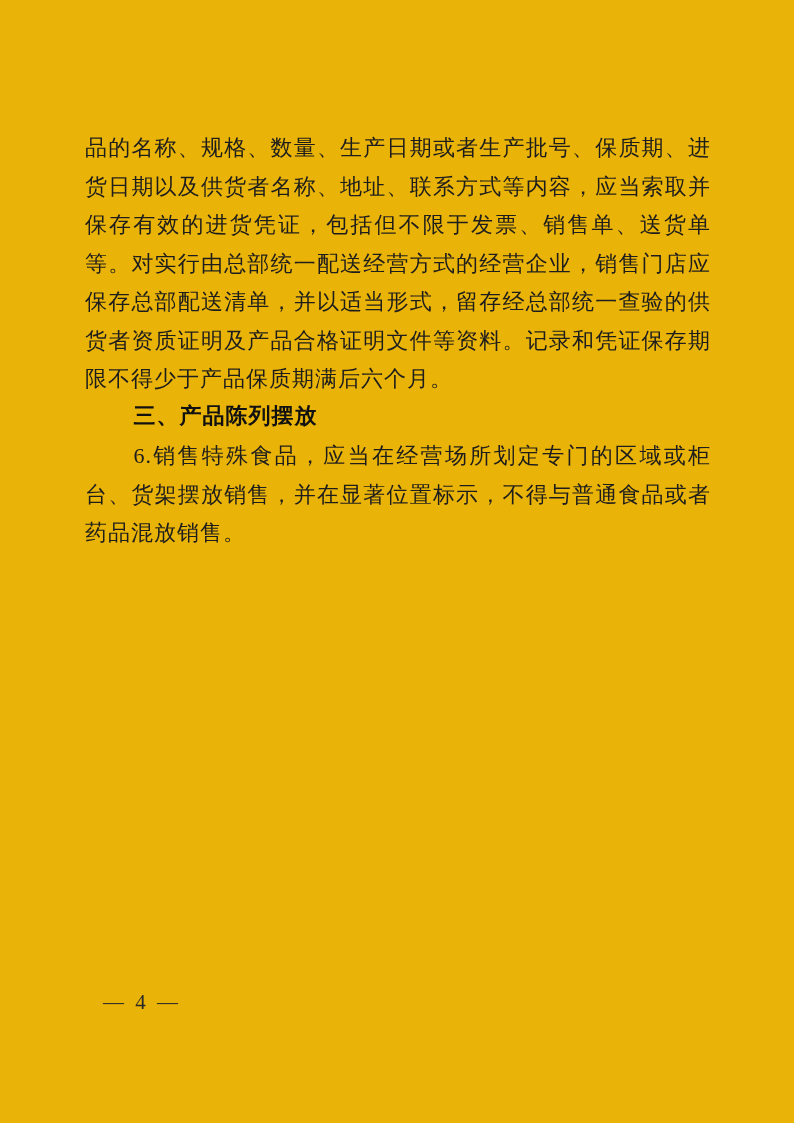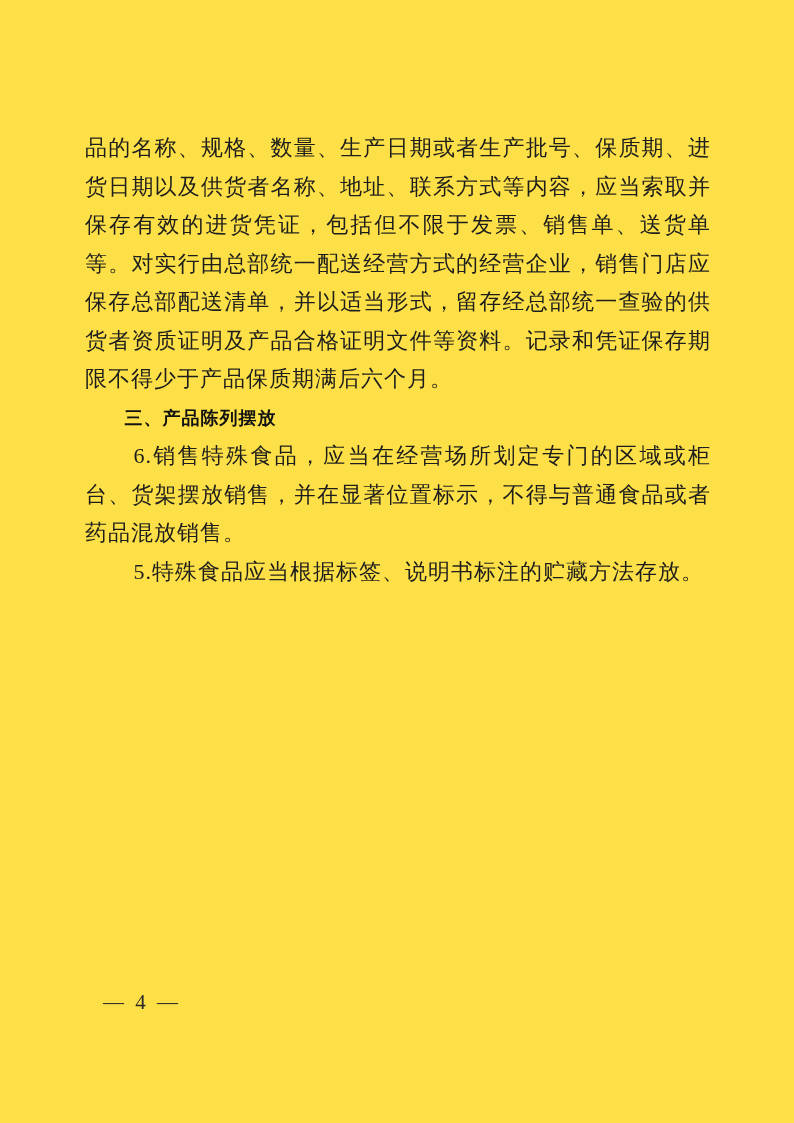--- a/index.html
+++ b/index.html
@@ -1,21 +1,21 @@
 <!DOCTYPE html>
 <html><head>
 <meta charset="utf-8">
 <style>
   * { margin: 0; padding: 0; box-sizing: border-box; }
   html, body { background: #ffffff; }
   .page {
     position: relative;
     width: 794px;
     height: 1123px;
-    background: #fde047;
+    background: #eab308;
     overflow: hidden;
     color: #1d1d1d;
   }
   .content {
     position: absolute;
     left: 85px;
     top: 129px;
     width: 626px;
     font-family: "Liberation Serif", "DejaVu Serif", serif;
     font-size: 22px;
@@ -27,23 +27,23 @@
     color: #1d1d1d;
   }
   .para {
     text-indent: 2.2em;
     margin: 0;
   }
   .para.continuation {
     text-indent: 0;
   }
   .heading {
-    font-family: Liberation Sans, sans-serif;
+    font-family: Liberation Mono, monospace;
     font-weight: 700;
-    font-size: 18px;
+    font-size: 22px;
     line-height: 38.5px;
     text-indent: 2.2em;
     letter-spacing: 1px;
     color: #111111;
   }
   .footer {
     position: absolute;
     left: 103px;
     top: 990px;
     font-family: "Liberation Serif", "DejaVu Serif", serif;
@@ -53,16 +53,15 @@
   }
 </style>
 </head>
 <body>
 
 <div class="page">
   <div class="content">
     <p class="para continuation">品的名称、规格、数量、生产日期或者生产批号、保质期、进货日期以及供货者名称、地址、联系方式等内容，应当索取并保存有效的进货凭证，包括但不限于发票、销售单、送货单等。对实行由总部统一配送经营方式的经营企业，销售门店应保存总部配送清单，并以适当形式，留存经总部统一查验的供货者资质证明及产品合格证明文件等资料。记录和凭证保存期限不得少于产品保质期满后六个月。</p>
     <h2 class="heading">三、产品陈列摆放</h2>
     <p class="para">6.销售特殊食品，应当在经营场所划定专门的区域或柜台、货架摆放销售，并在显著位置标示，不得与普通食品或者药品混放销售。</p>
-    <p class="para">5.特殊食品应当根据标签、说明书标注的贮藏方法存放。</p>
   </div>
   <div class="footer">— 4 —</div>
 </div>
 
 </body></html>

